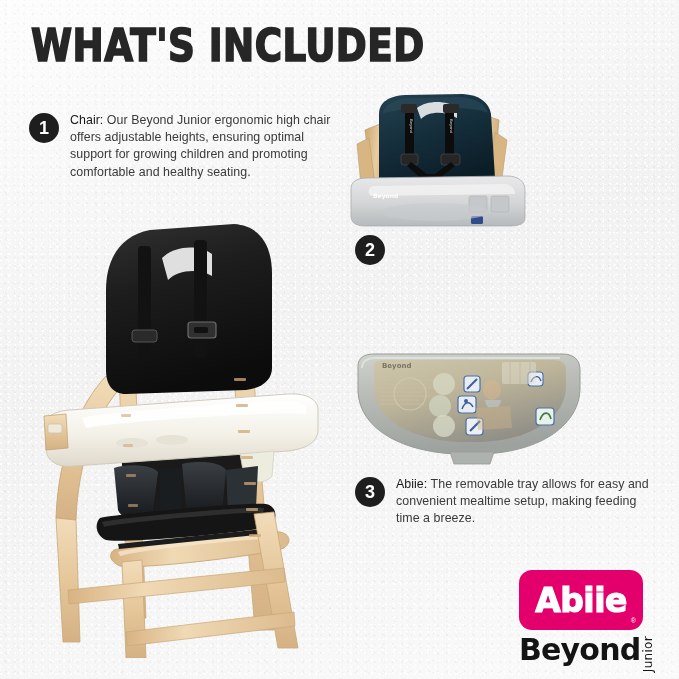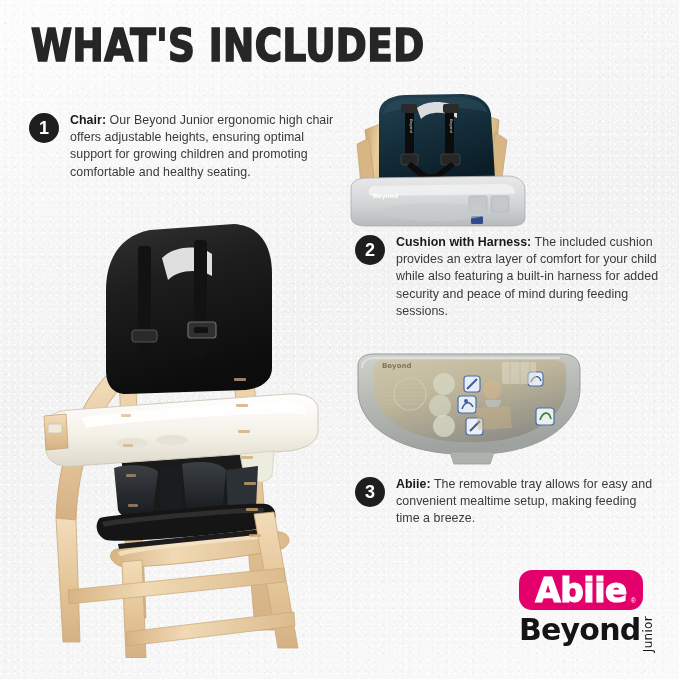--- a/index.html
+++ b/index.html
@@ -71,21 +71,21 @@
     margin-top: 1px;
   }
 
   .body-text {
     margin-left: 11px;
     font-size: 12.4px;
     line-height: 17.2px;
     color: #3a3a3a;
     letter-spacing: 0.05px;
   }
-  .body-text b { color: #181818; font-weight: 700; }
+  .body-text b { color: #181818; font-weight: 400; }
 
   #item-1 { left: 29px;  top: 112px; width: 306px; }
   #item-2 { left: 355px; top: 234px; width: 310px; }
   #item-3 { left: 355px; top: 476px; width: 300px; }
 
   
   #chair-photo {
     position: absolute;
     left: 22px;
     top: 218px;
@@ -117,21 +117,21 @@
   
   #logo {
     position: absolute;
     left: 519px;
     top: 570px;
     width: 140px;
     height: 92px;
   }
   .logo-badge {
     width: 124px;
-    height: 40px;
+    height: 60px;
     border-radius: 13px;
     background: #e3006d;
     display: flex;
     align-items: center;
     justify-content: center;
     position: relative;
   }
   .logo-badge-text {
     font-family: "DejaVu Sans", sans-serif;
     font-weight: 700;
@@ -406,23 +406,20 @@
 
   <div class="item" id="item-1">
     <div class="badge">1</div>
     <div class="body-text">
       <b>Chair:</b><span> Our Beyond Junior ergonomic high chair offers adjustable heights, ensuring optimal support for growing children and promoting comfortable and healthy seating.</span>
     </div>
   </div>
 
   <div class="item" id="item-2">
     <div class="badge">2</div>
-    <div class="body-text">
-      <b>Cushion with Harness:</b><span> The included cushion provides an extra layer of comfort for your child while also featuring a built-in harness for added security and peace of mind during feeding sessions.</span>
-    </div>
   </div>
 
   <div class="item" id="item-3">
     <div class="badge">3</div>
     <div class="body-text">
       <b>Abiie:</b><span> The removable tray allows for easy and convenient mealtime setup, making feeding time a breeze.</span>
     </div>
   </div>
 
   <div id="logo">

